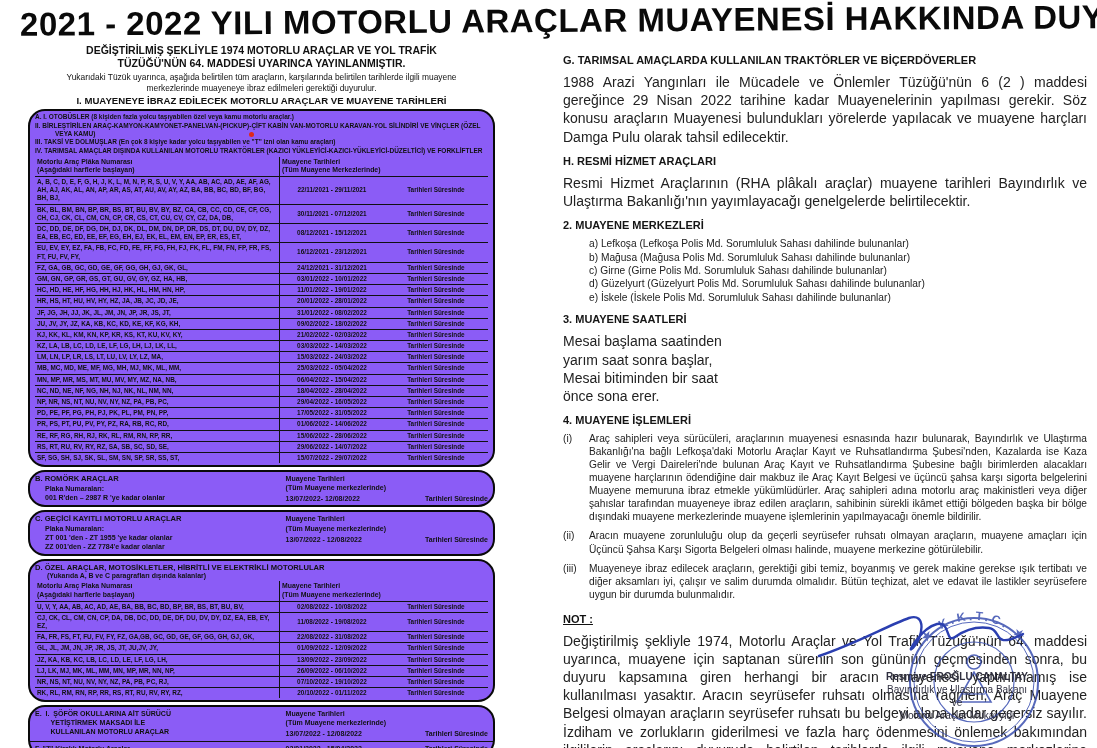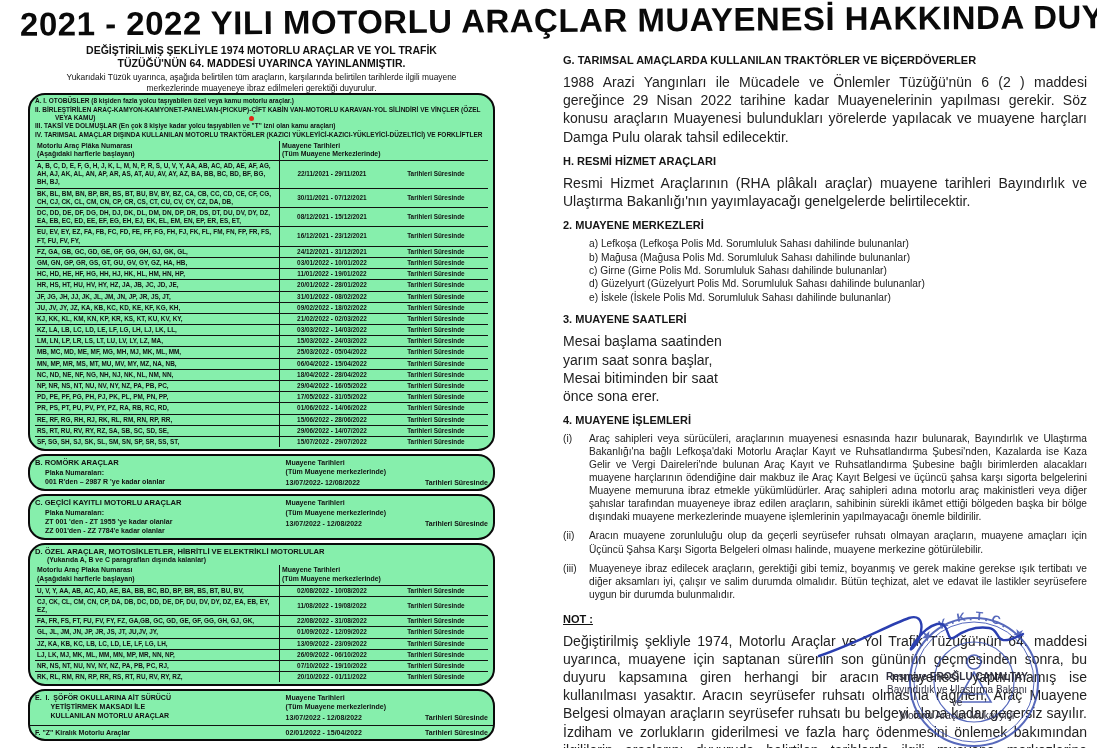--- a/index.html
+++ b/index.html
@@ -14,21 +14,21 @@
          transform:rotate(-.4deg);white-space:nowrap;}
 
   
   .col-left{position:absolute;top:44px;left:28px;width:467px;bottom:2px;
             display:flex;flex-direction:column;}
   .subtitle{font-size:10.5px;font-weight:bold;text-align:center;line-height:1.25;}
   .intro{font-size:8.4px;text-align:center;line-height:1.25;margin-top:2px;}
   .sec1-heading{font-size:9.6px;font-weight:bold;text-align:center;margin:2px 0 3px;}
 
   .box{border:2px solid #0a0a0a;border-radius:17px;padding:2px 5px;margin-bottom:3px;
-       position:relative;background:#86efac;}
+       position:relative;background:#8b5cf6;}
 
   .a-items{list-style:none;margin:0 0 2px;padding:0;font-size:6.5px;font-weight:bold;line-height:1.28;}
   .a-items li{padding-left:20px;text-indent:-20px;}
   .red-dot{position:absolute;left:219px;top:21px;width:5px;height:5px;border-radius:50%;
            background:#e02818;}
 
   table.plate-table{width:100%;border-collapse:collapse;table-layout:fixed;}
   table.plate-table th{font-size:6.9px;font-weight:bold;text-align:left;line-height:1.25;
         border-bottom:1.4px solid #111;padding:1px 2px;}
   table.plate-table td{font-size:6.4px;font-weight:bold;line-height:1.28;
@@ -73,20 +73,21 @@
 
 <div class="page">
 
   <h1 class="title">2021 - 2022 YILI MOTORLU ARAÇLAR MUAYENESİ HAKKINDA DUYURU</h1>
 
   <div class="col-left">
     <div class="subtitle pre">DEĞİŞTİRİLMİŞ ŞEKLİYLE 1974 MOTORLU ARAÇLAR VE YOL TRAFİK
 TÜZÜĞÜ'NÜN 64. MADDESİ UYARINCA YAYINLANMIŞTIR.</div>
     <div class="intro pre">Yukarıdaki Tüzük uyarınca, aşağıda belirtilen tüm araçların, karşılarında belirtilen tarihlerde ilgili muayene
 merkezlerinde muayeneye ibraz edilmeleri gerektiği duyurulur.</div>
+    <div class="sec1-heading">I. MUAYENEYE İBRAZ EDİLECEK MOTORLU ARAÇLAR VE MUAYENE TARİHLERİ</div>
 
     <div class="box">
       <ul class="a-items">
   <li>A. I.  OTOBÜSLER (8 kişiden fazla yolcu taşıyabilen özel veya kamu motorlu araçlar.)</li>
 
   <li>II.  BİRLEŞTİRİLEN ARAÇ-KAMYON-KAMYONET-PANELVAN-(PICKUP)-ÇİFT KABİN VAN-MOTORLU KARAVAN-YOL SİLİNDİRİ VE VİNÇLER (ÖZEL VEYA KAMU)</li>
 
   <li>III. TAKSİ VE DOLMUŞLAR (En çok 8 kişiye kadar yolcu taşıyabilen ve "T" izni olan kamu araçları)</li>
 
   <li>IV. TARIMSAL AMAÇLAR DIŞINDA KULLANILAN MOTORLU TRAKTÖRLER (KAZICI YÜKLEYİCİ-KAZICI-YÜKLEYİCİ-DÜZELTİCİ) VE FORKLİFTLER</li>

